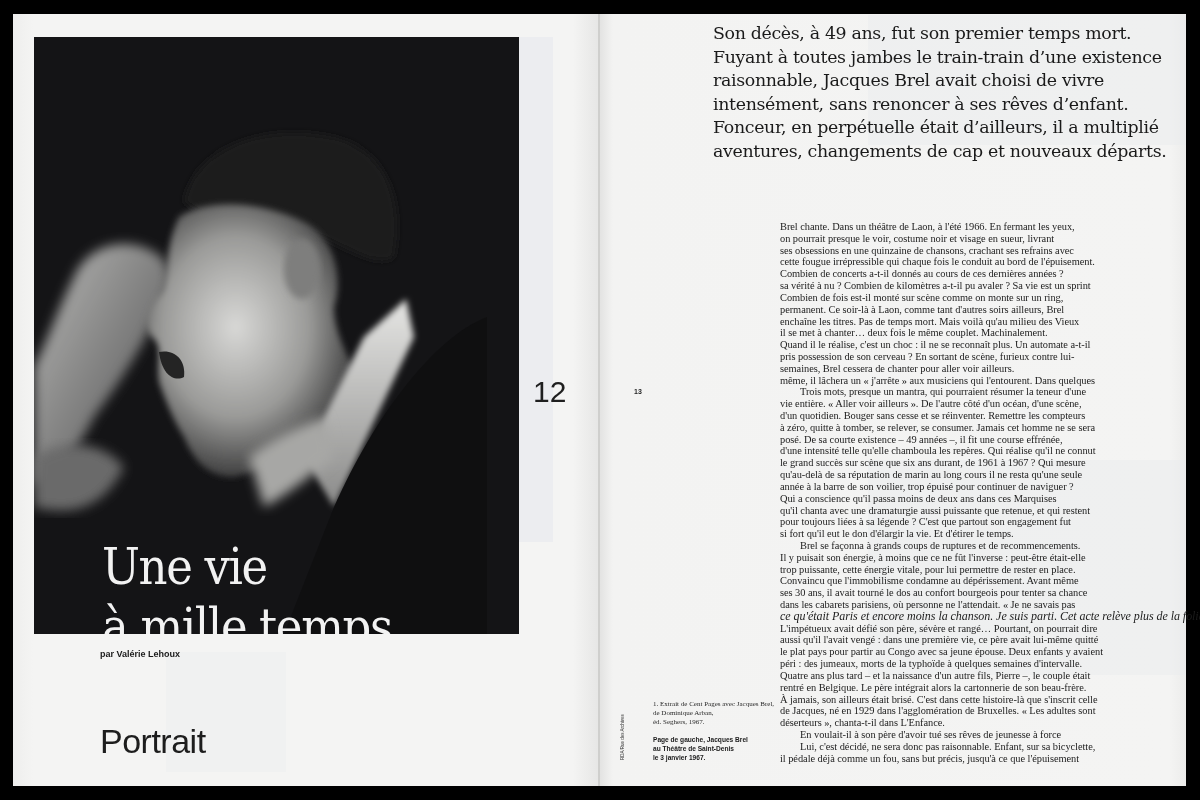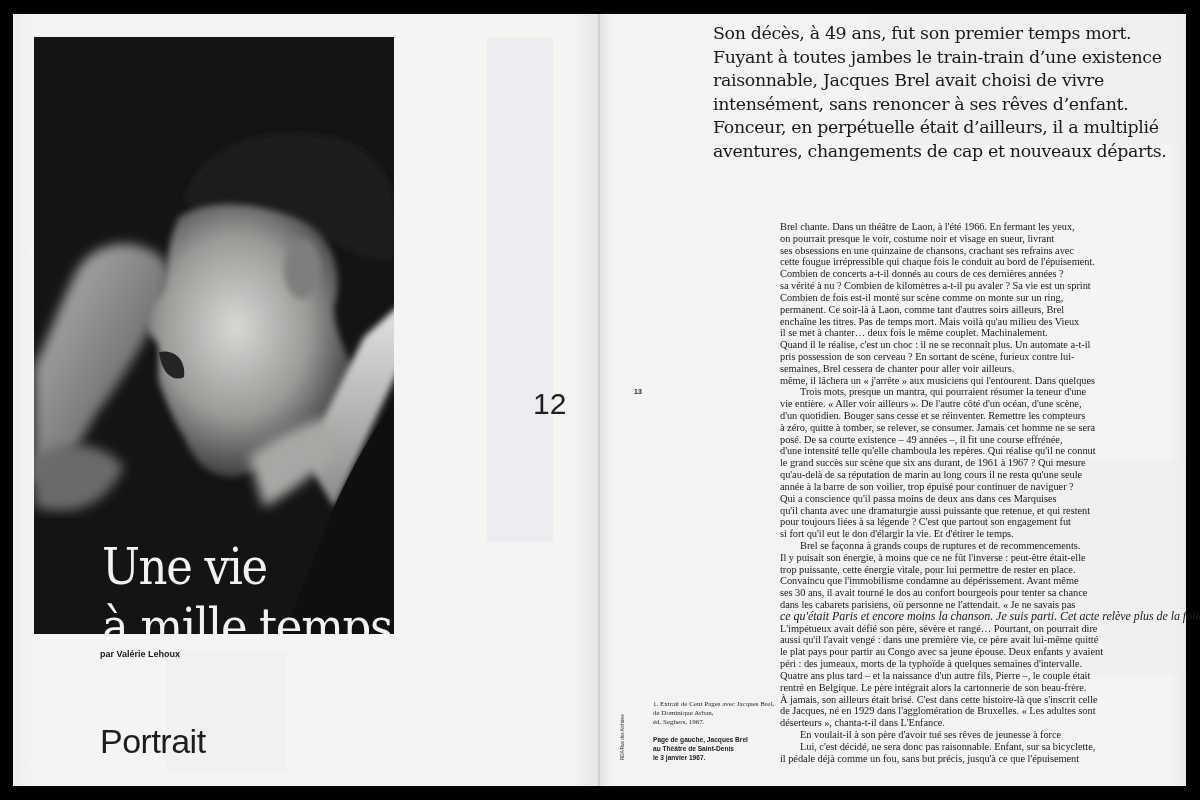--- a/index.html
+++ b/index.html
@@ -15,22 +15,22 @@
   }
   .page-left { left: 13px; width: 586px; background: linear-gradient(to right, #eeeeed 0, #f4f4f3 20px, #f4f4f3 560px, #e6e6e5 586px); }
   .page-right { left: 599px; width: 587px; background: linear-gradient(to right, #e2e2e1 0, #f3f3f2 14px, #f4f4f3 570px, #ececeb 587px); }
   .gutter-line { position: absolute; left: 598px; top: 14px; width: 2px; height: 772px; background: #cfcfcd; }
 
   
   .ghost { position: absolute; background: #e8eaee; opacity: 0.65; }
 
   
   .photo {
-    position: absolute; left: 34px; top: 37px; width: 360px; height: 597px;
-    background: #141416; overflow: hidden;
+    position: absolute; left: 34px; top: 37px; width: 453px; height: 597px;
+    background: #141416; overflow: hidden; padding-left: 32px;
   }
   .photo svg { position: absolute; left: 0; top: 0; }
   .title {
     position: absolute; left: 68px; top: 500px;
     color: #f2f2f2;
     font-family: "DejaVu Serif", serif;
     font-size: 50px; line-height: 60px; letter-spacing: -1.5px;
     font-weight: normal; margin: 0;
     transform: scaleX(0.9); transform-origin: left top;
     white-space: nowrap;
@@ -43,21 +43,21 @@
     font-size: 9px; color: #1b1b1b;
   }
   .section-label {
     position: absolute; left: 100px; top: 722px;
     font-family: "Liberation Sans", sans-serif;
     font-size: 34px; color: #1d1d1d; letter-spacing: -0.5px;
   }
   .folio-left {
     position: absolute; left: 533px; top: 375px;
     font-family: "Liberation Sans", sans-serif;
-    font-size: 30px; color: #1f1f1f; margin-top: 12px;
+    font-size: 30px; color: #1f1f1f;
   }
   .folio-right {
     position: absolute; left: 634px; top: 388px;
     font-family: "Liberation Sans", sans-serif; font-weight: bold;
     font-size: 7px; color: #1f1f1f;
   }
 
   .deck {
     position: absolute; left: 713px; top: 22px; width: 480px;
     font-family: "DejaVu Serif", serif;

